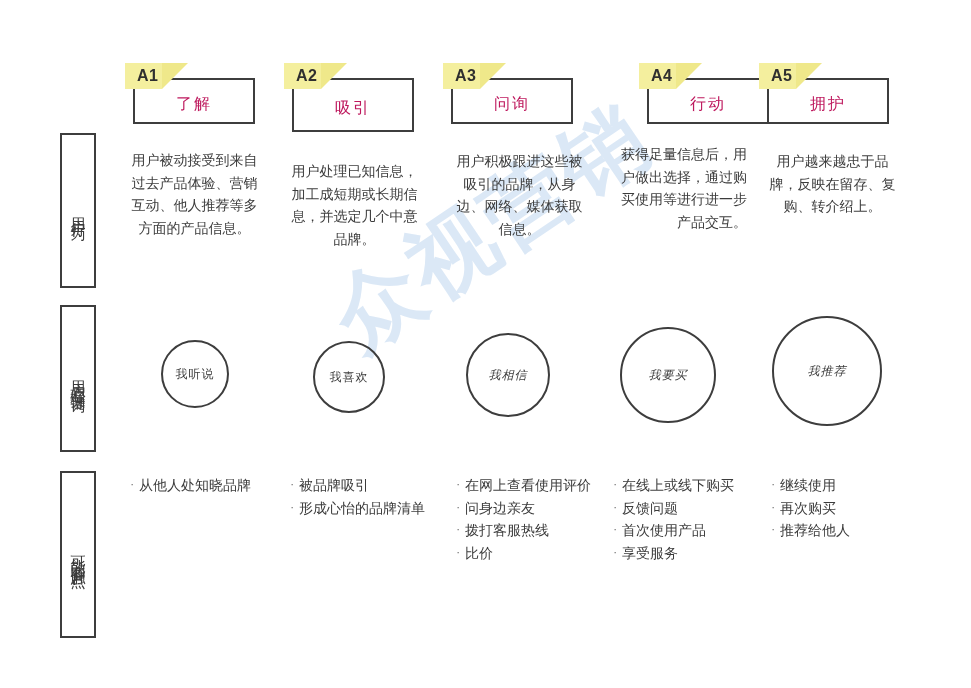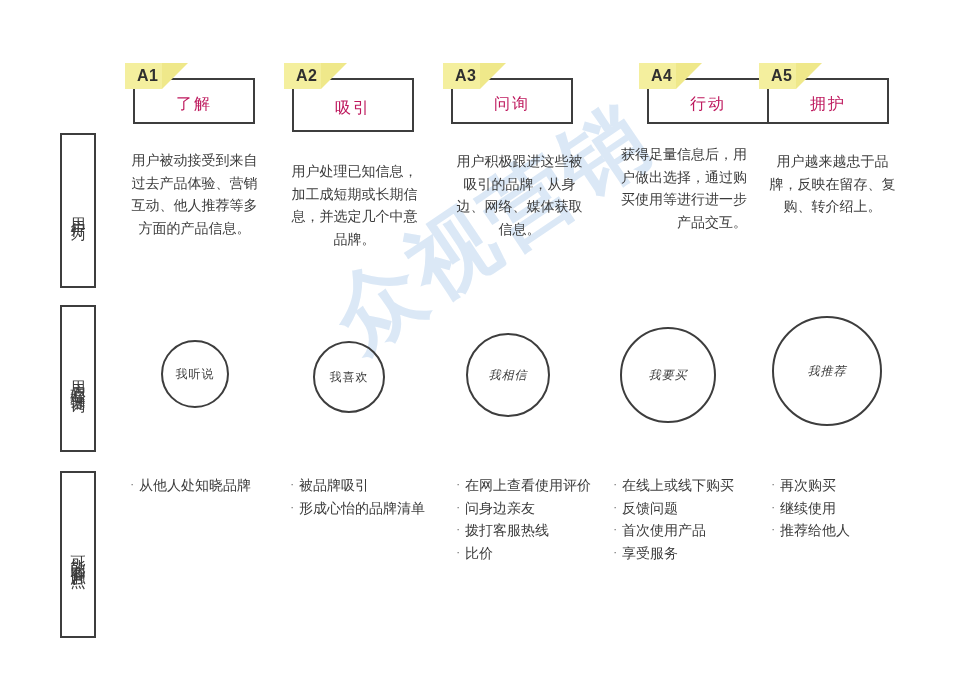--- a/index.html
+++ b/index.html
@@ -290,19 +290,19 @@
       <div class="tab-fold"></div>
     </div>
     <span class="title">拥护</span>
   </div>
   <div class="behavior" style="left:765px; top:150px; width:135px;">用户越来越忠于品牌，反映在留存、复购、转介绍上。</div>
   <div class="circle wide" style="left:772px; top:316px; width:110px; height:110px;">
     <span>我推荐</span>
   </div>
   <div class="touchpoints" style="left:771px; top:474px; width:160px;">
     <ul>
+      <li>继续使用</li>
       <li>再次购买</li>
-      <li>继续使用</li>
       <li>推荐给他人</li>
     </ul>
   </div>
 
 </div>
 
 </body></html>

